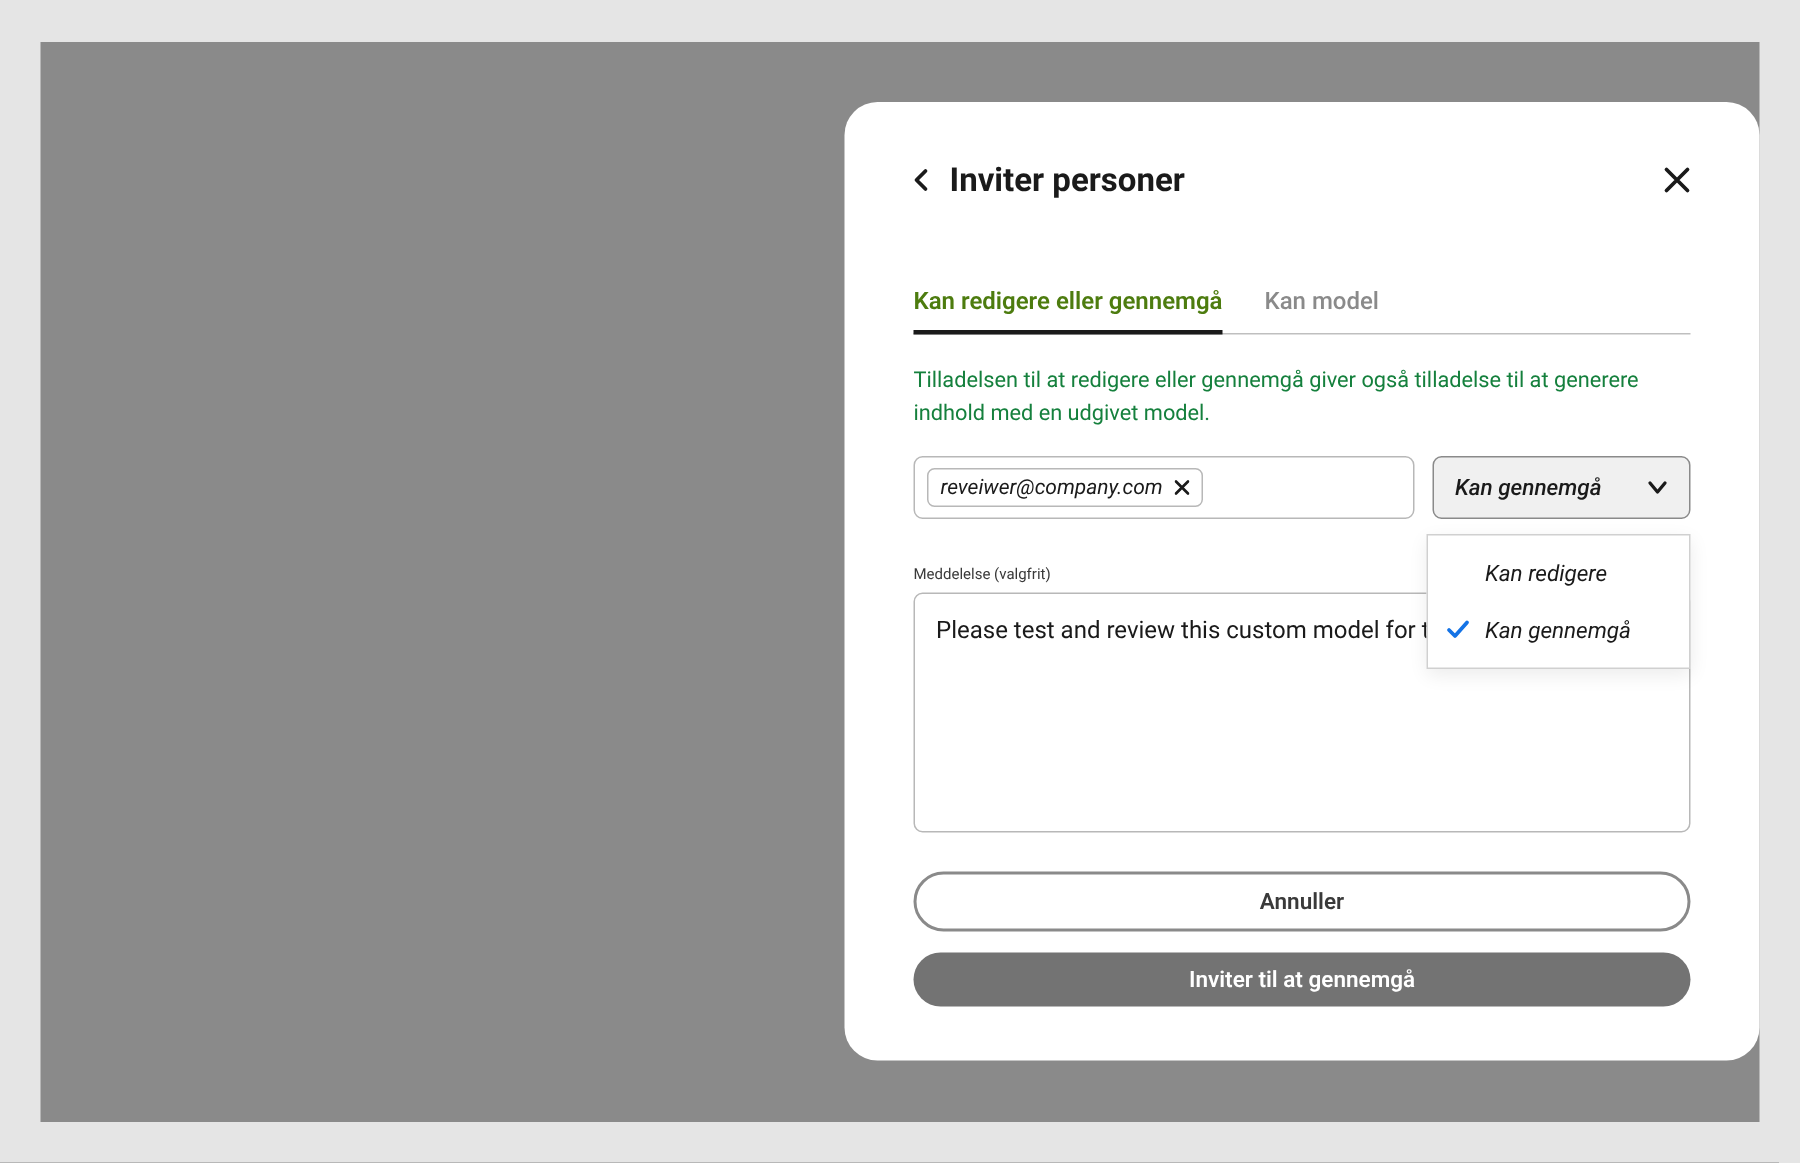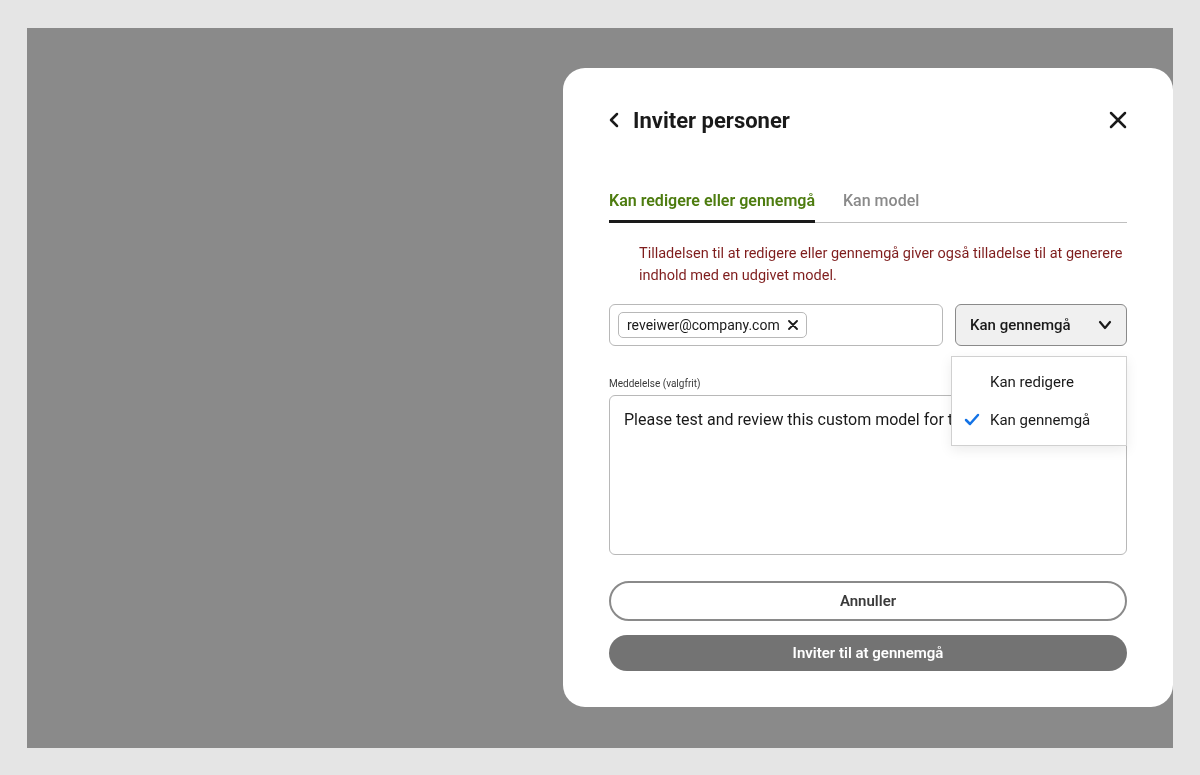--- a/index.html
+++ b/index.html
@@ -79,30 +79,30 @@
       content: '';
       position: absolute;
       bottom: -1px;
       left: 0;
       right: 0;
       height: 3px;
       background: #1a1a1a;
     }
     .description {
       font-size: 14.5px;
-      color: #7f1d1d;
+      color: #15803d;
       line-height: 1.5;
       margin-bottom: 18px;
-      margin-left: 30px;
     }
     .input-row {
       display: flex;
       gap: 12px;
       margin-bottom: 32px;
       position: relative;
+      font-style: italic;
     }
     .email-input {
       flex: 1;
       border: 1px solid #b8b8b8;
       border-radius: 6px;
       padding: 7px 8px;
       display: flex;
       align-items: center;
       min-height: 42px;
     }

